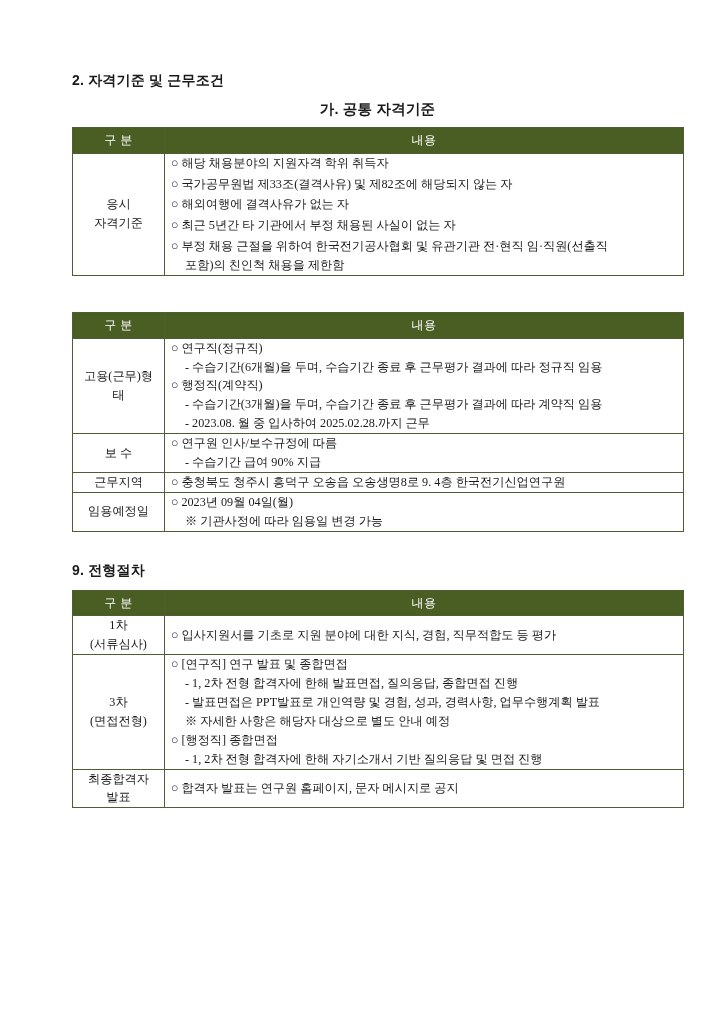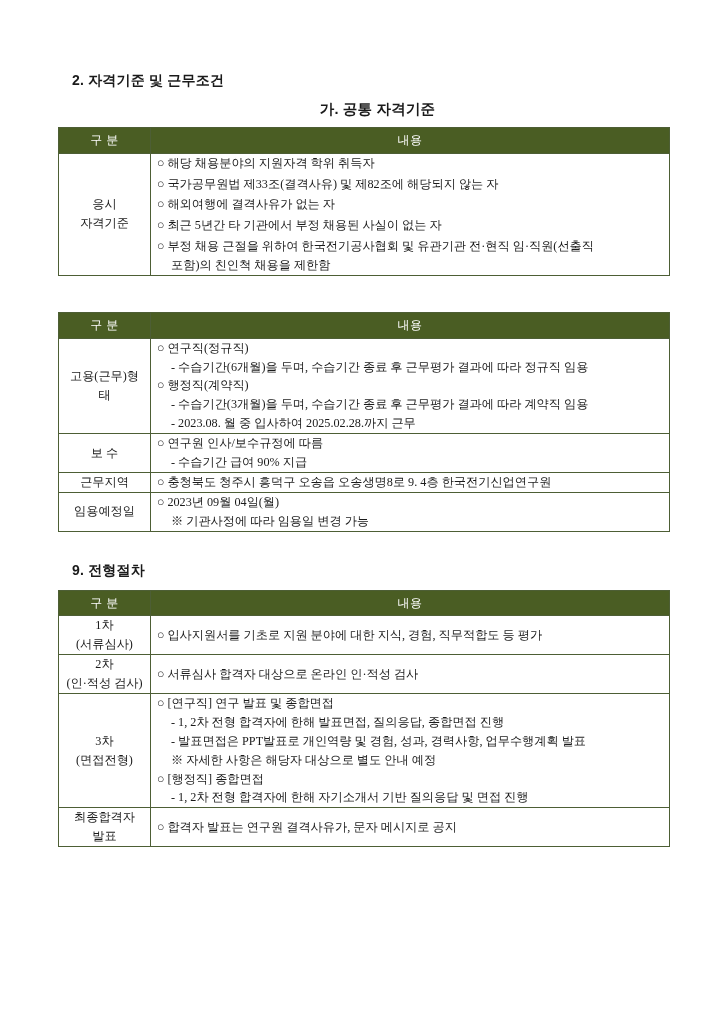--- a/index.html
+++ b/index.html
@@ -88,21 +88,21 @@
     margin: 0;
   }
   .note {
     display: block;
     padding-left: 26px;
     text-indent: -12px;
     margin: 0;
   }
   .spacer-36 { height: 36px; }
   .spacer-28 { height: 30px; }
-  .tbl-wrap { margin-left: 0; }
+  .tbl-wrap { margin-left: 14px; }
   .blank-line { height: 7px; }
 </style>
 </head>
 <body>
 
 <div class="page">
 
   <h2 class="section-title">2. 자격기준 및 근무조건</h2>
   <h3 class="sub-title">가. 공통 자격기준</h3>
 
@@ -202,40 +202,34 @@
       </tr>
     </thead>
     <tbody>
       <tr>
         <td class="label-cell">1차<br>(서류심사)</td>
         <td class="content-cell">
           <span class="li">○ 입사지원서를 기초로 지원 분야에 대한 지식, 경험, 직무적합도 등 평가</span>
         </td>
       </tr>
       <tr>
-        <td class="label-cell">2차<br>(인·적성 검사)</td>
-        <td class="content-cell">
-          <span class="li">○ 서류심사 합격자 대상으로 온라인 인·적성 검사</span>
-        </td>
-      </tr>
-      <tr>
         <td class="label-cell">3차<br>(면접전형)</td>
         <td class="content-cell">
           <span class="li">○ [연구직] 연구 발표 및 종합면접</span>
           <span class="dash">- 1, 2차 전형 합격자에 한해 발표면접, 질의응답, 종합면접 진행</span>
           <span class="dash">- 발표면접은 PPT발표로 개인역량 및 경험, 성과, 경력사항, 업무수행계획 발표</span>
           <span class="note">※ 자세한 사항은 해당자 대상으로 별도 안내 예정</span>
           <span class="blank-line"></span>
           <span class="li">○ [행정직] 종합면접</span>
           <span class="dash">- 1, 2차 전형 합격자에 한해 자기소개서 기반 질의응답 및 면접 진행</span>
         </td>
       </tr>
       <tr>
         <td class="label-cell">최종합격자<br>발표</td>
         <td class="content-cell">
-          <span class="li">○ 합격자 발표는 연구원 결격사유가, 문자 메시지로 공지</span>
+          <span class="li">○ 합격자 발표는 연구원 홈페이지, 문자 메시지로 공지</span>
         </td>
       </tr>
     </tbody>
   </table>
   </div>
 
 </div>
 
 </body></html>

